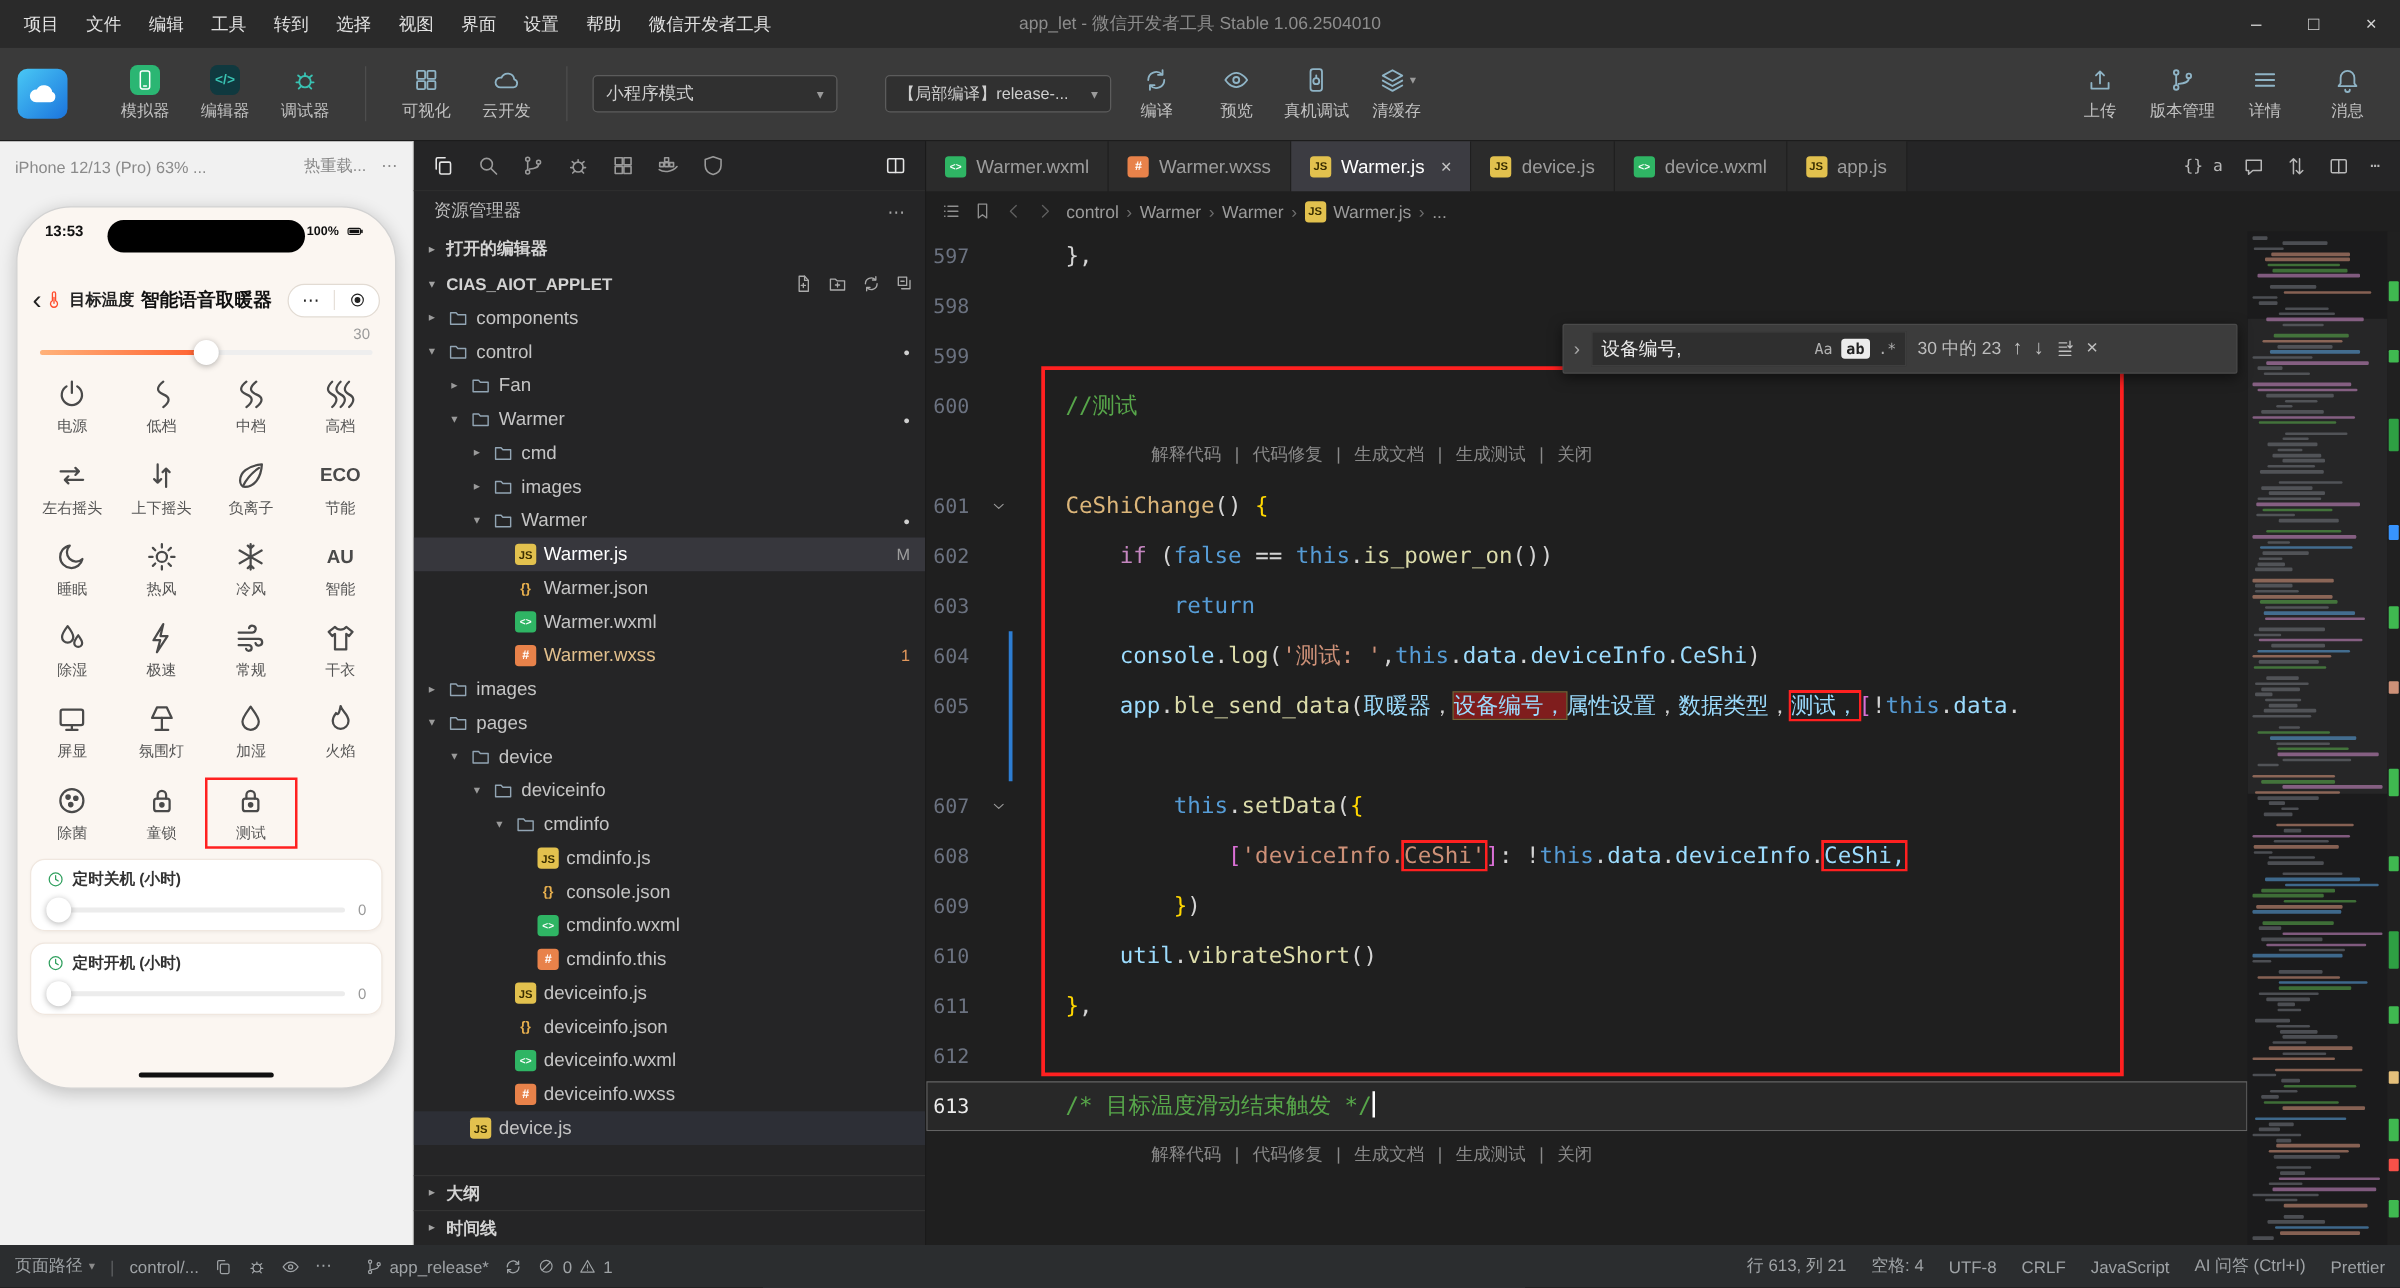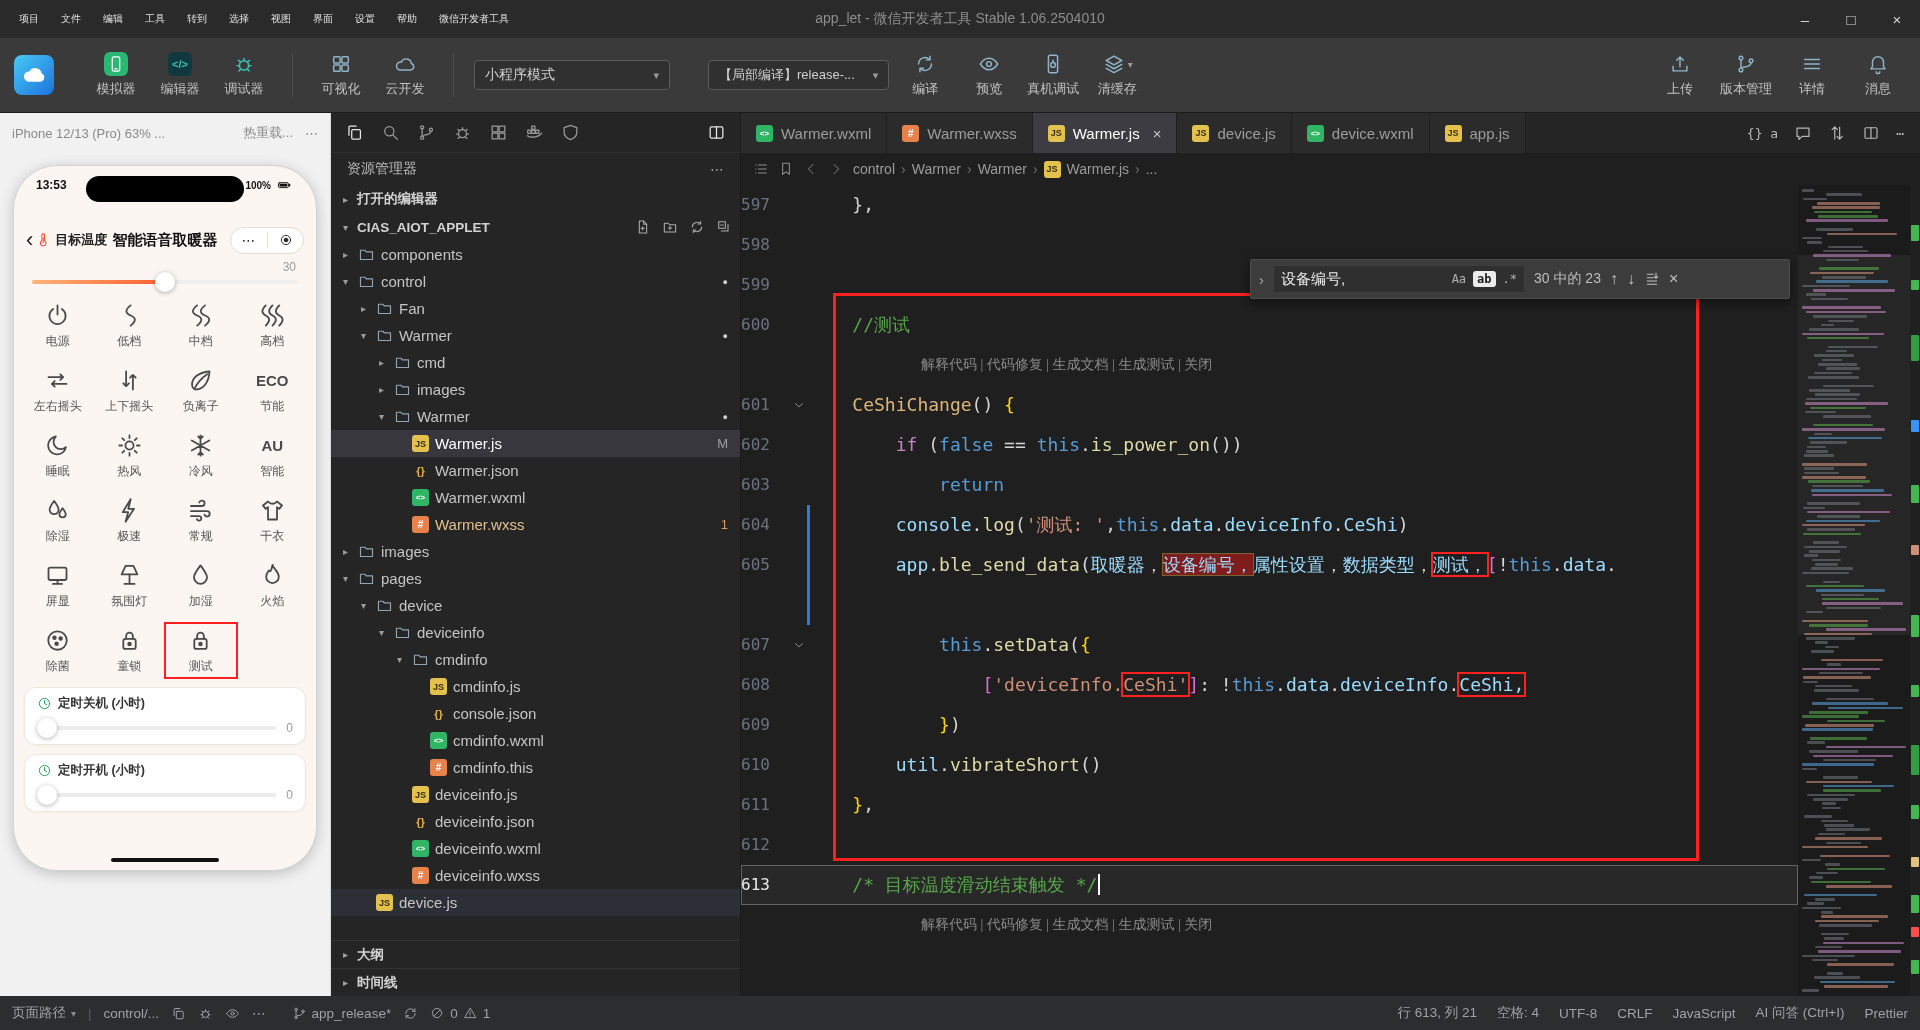--- a/index.html
+++ b/index.html
@@ -2,21 +2,21 @@
 <html><head>
 <meta charset="utf-8">
 <style>
   *{margin:0;padding:0;box-sizing:border-box}
   html,body{width:1920px;height:1030px;overflow:hidden;background:#1e1e1e;
     font-family:"Liberation Sans","DejaVu Sans",sans-serif;color:#ccc;font-size:14px}
   .icon svg{display:block;stroke:currentColor;fill:none;stroke-width:1.6;stroke-linecap:round;stroke-linejoin:round}
   
   .titlebar{height:38px;background:#2a2a2a;display:flex;align-items:center;position:relative;user-select:none}
   .menus{display:flex;padding-left:8px;z-index:2}
-  .menu-item{padding:0 11px;line-height:38px;color:#e2e2e2;font-size:10px;cursor:default}
+  .menu-item{padding:0 11px;line-height:38px;color:#e2e2e2;font-size:14px;cursor:default}
   .title-center{position:absolute;left:0;right:0;text-align:center;color:#8d8d8d;font-size:14px}
   .win-controls{margin-left:auto;display:flex;z-index:2}
   .win-btn{width:46px;height:38px;display:flex;align-items:center;justify-content:center;color:#d5d5d5;font-size:15px}
   
   .toolbar{height:75px;background:#3a3a3a;display:flex;align-items:center;padding:0 14px;border-bottom:1px solid #1c1c1c;gap:8px}
   .logo{width:40px;height:40px;border-radius:8px;background:linear-gradient(135deg,#49c8f5,#1b74dd);
     display:flex;align-items:center;justify-content:center;margin-right:26px;flex-shrink:0}
   .logo svg{stroke:#fff;fill:#fff}
   .tb-btn{display:flex;flex-direction:column;align-items:center;justify-content:center;gap:4px;min-width:56px;color:#c2c2c2;font-size:13px}
   .tb-ic{width:24px;height:24px;color:#8fb4c6;display:flex;align-items:center;justify-content:center}
@@ -113,25 +113,25 @@
   .tabs-right .icon{width:18px;height:18px}
   .tabs-right .txtic{font-size:13px;font-family:"DejaVu Sans Mono",monospace}
   .breadcrumb{height:32px;display:flex;align-items:center;gap:9px;padding:0 12px;font-size:14px;color:#9b9b9b}
   .breadcrumb .icon{width:16px;height:16px;color:#8f8f8f}
   .breadcrumb .nav-dim{color:#5f5f5f}
   .crumb{display:flex;align-items:center;gap:6px}
   .crumb-sep{color:#6e6e6e}
   .code-wrap{flex:1;display:flex;position:relative;overflow:hidden}
   .code-scroll{flex:1;position:relative;font-family:"DejaVu Sans Mono",monospace;font-size:18px;overflow:hidden}
   .code-line{display:flex;height:40px;line-height:40px}
-  .code-line .ln{width:48px;text-align:left;padding-right:8px;color:#6b7280;font-size:16px;flex-shrink:0}
+  .code-line .ln{width:48px;text-align:center;padding-right:8px;color:#6b7280;font-size:16px;flex-shrink:0}
   .fold-col{width:20px;flex-shrink:0;display:flex;align-items:center;justify-content:center;color:#9a9a9a}
   .fold-col .icon{width:14px;height:14px}
   .code-text{white-space:pre;color:#d4d4d4}
-  .lens{font-family:Liberation Serif, serif;font-size:14px;color:#8a8a8a;padding-left:112px;
+  .lens{font-family:Liberation Mono, monospace;font-size:14px;color:#8a8a8a;padding-left:112px;
     display:flex;align-items:center;height:40px}
   .code-line.current{background:#282828;box-shadow:inset 0 0 0 1px #636363}
   .code-line.current .ln{color:#ececec}
   .cursor{display:inline-block;width:2px;height:21px;background:#fff;vertical-align:-4px;margin-left:1px}
   .tok-p{color:#d4d4d4}.tok-op{color:#d4d4d4}
   .tok-c{color:#57a64a}
   .tok-k1{color:#c586c0}
   .tok-k2{color:#569cd6}
   .tok-fy{color:#dcdcaa}
   .tok-fn{color:#dcb67a}

